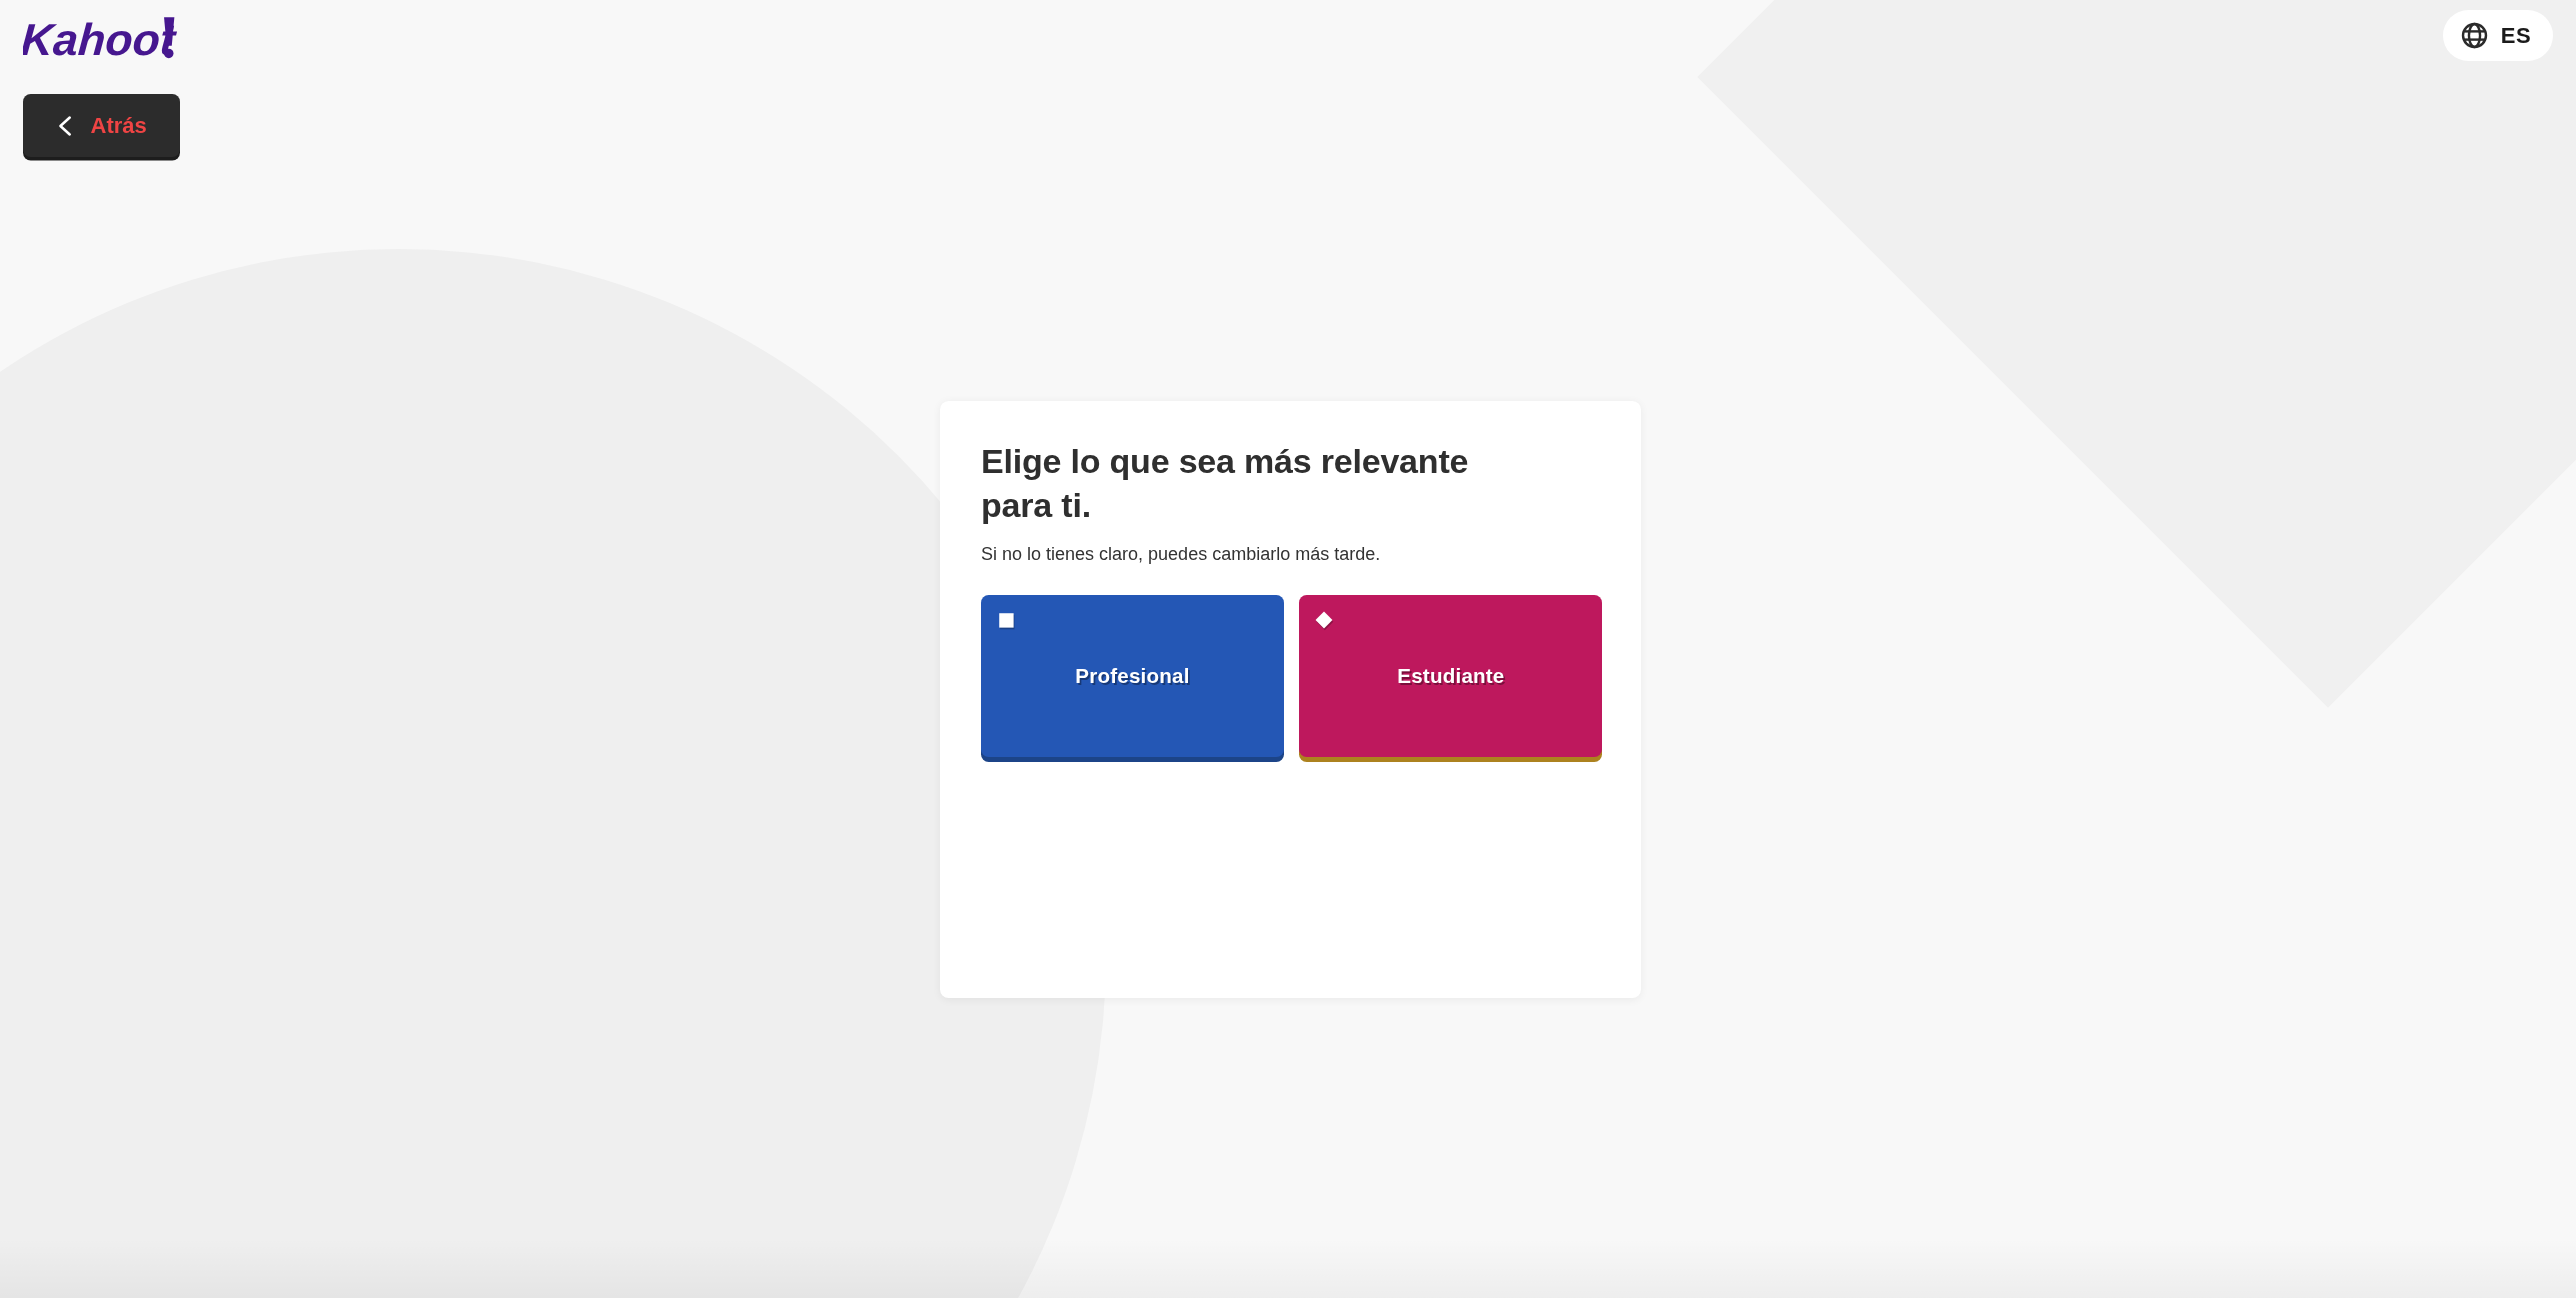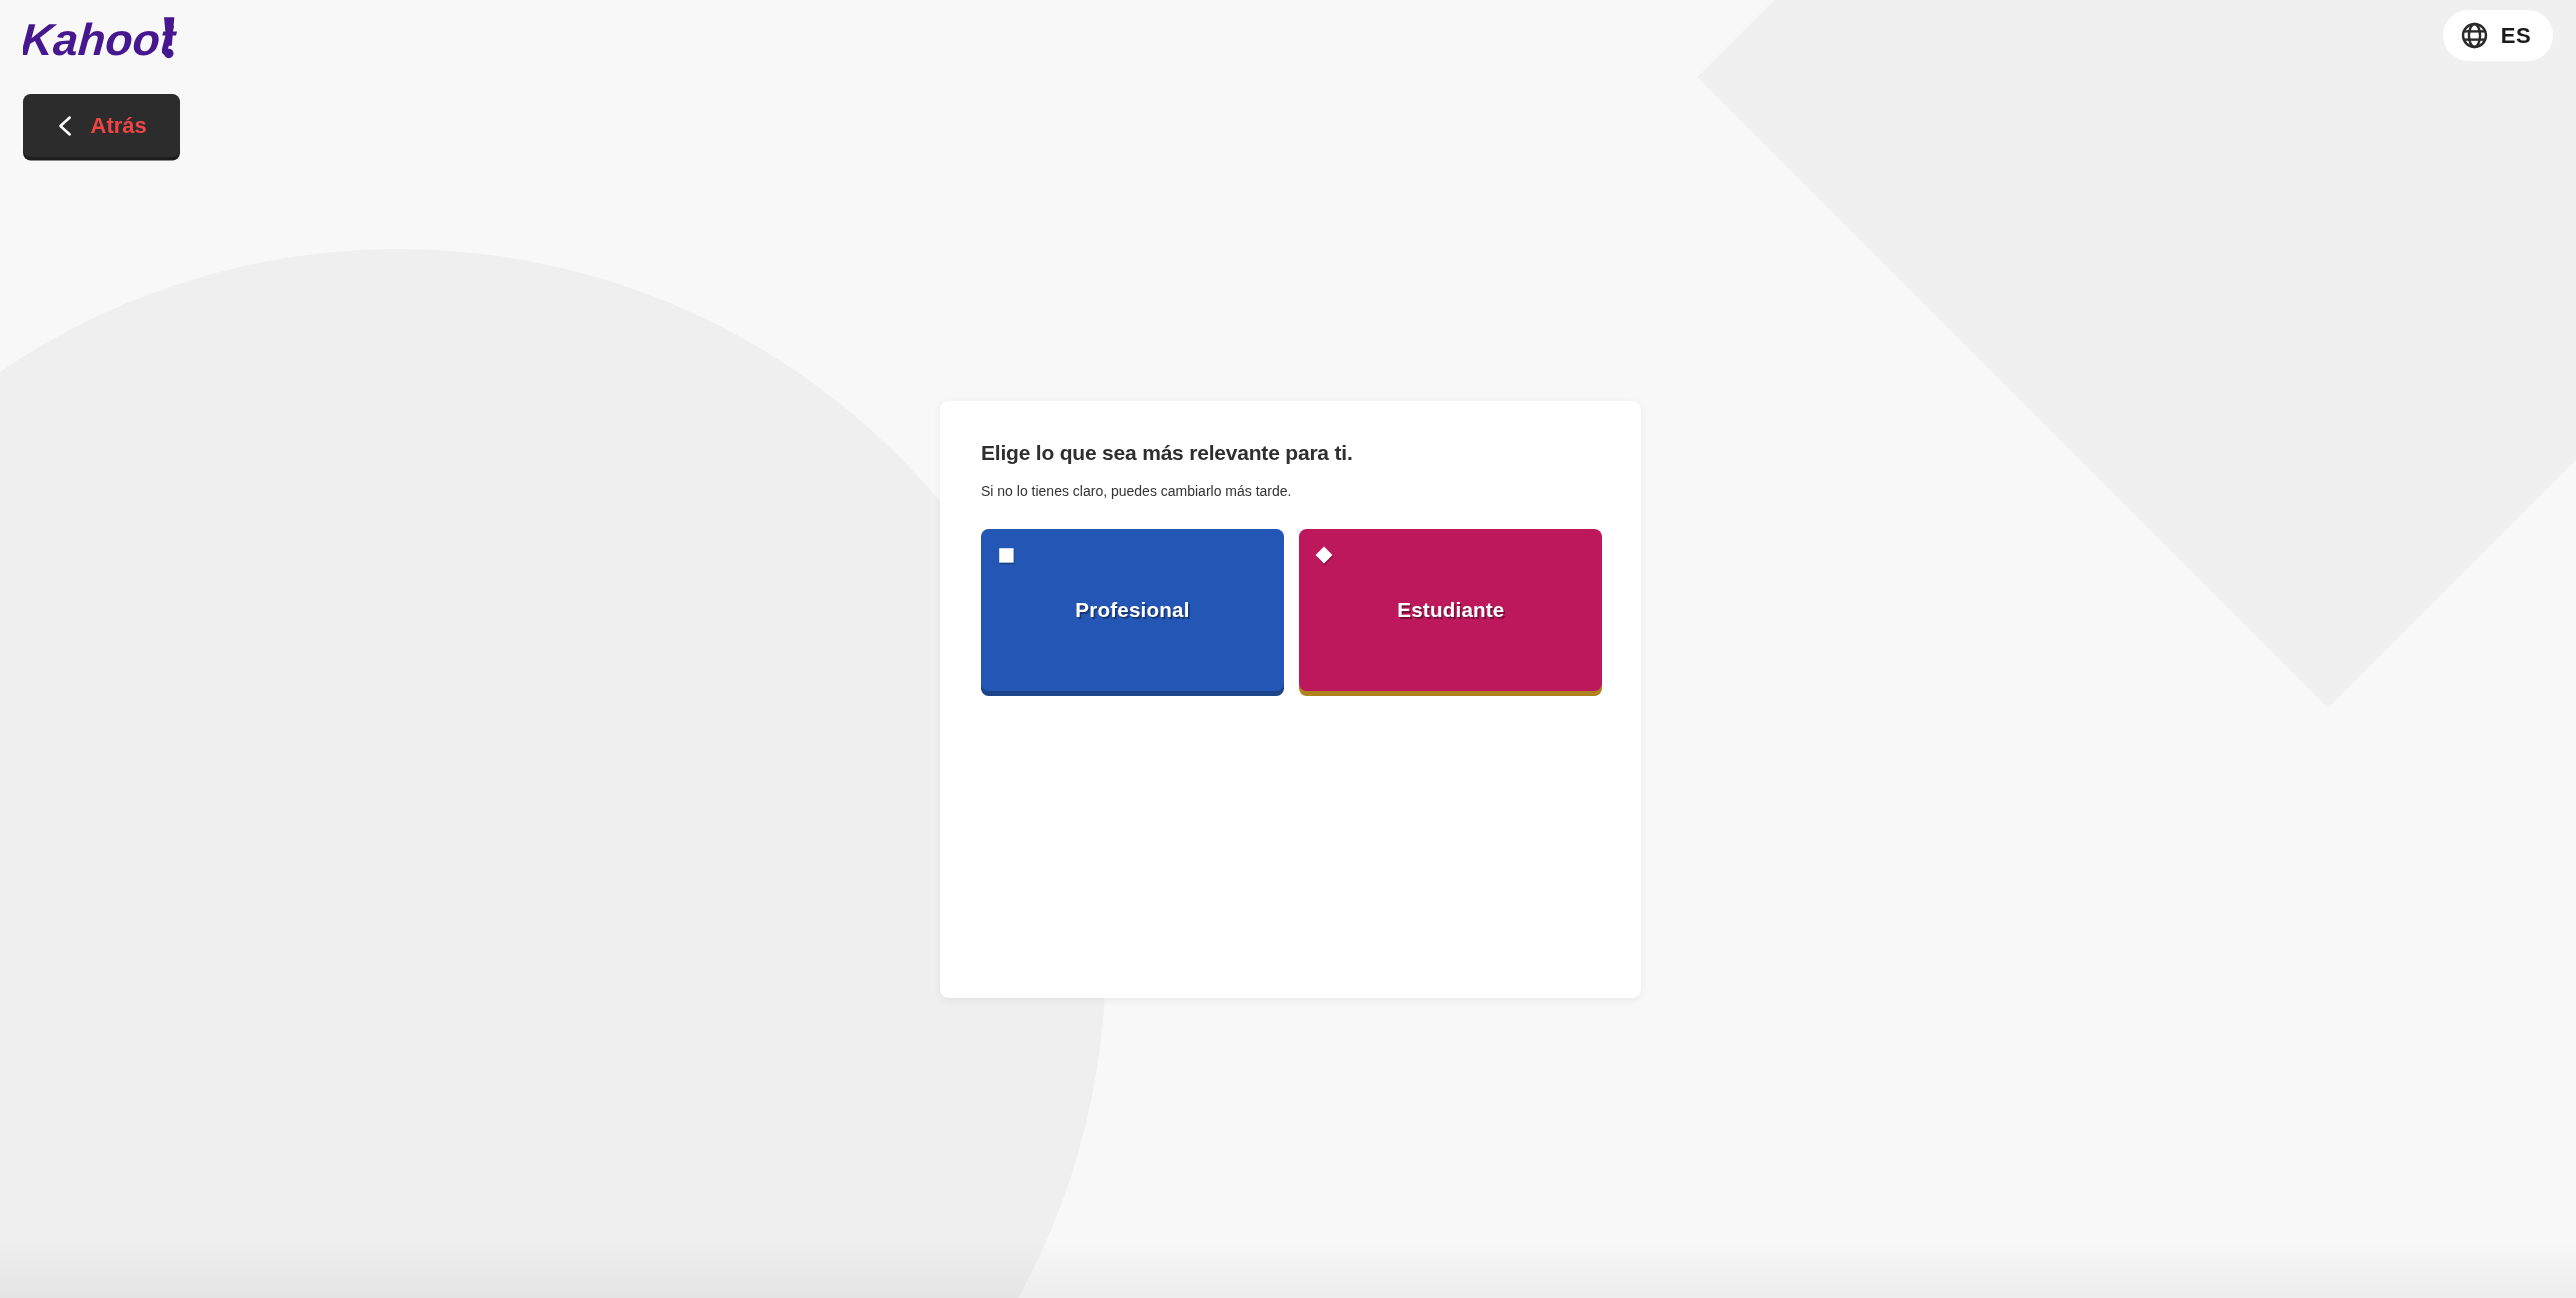--- a/index.html
+++ b/index.html
@@ -119,31 +119,31 @@
     width: 701px;
     height: 597px;
     background: #ffffff;
     border-radius: 8.6px;
     box-shadow: 0 1.7px 8.6px rgba(0,0,0,0.06);
     z-index: 3;
     padding: 39px 41px 0 41px;
   }
 
   .card-title {
-    font-size: 21px;
+    font-size: 34px;
     font-weight: bold;
     color: #2f2f2f;
     line-height: 1.28;
     letter-spacing: -0.2px;
     max-width: 566px;
   }
 
   .card-subtitle {
     margin-top: 15.4px;
-    font-size: 14px;
+    font-size: 18px;
     font-weight: normal;
     color: #333333;
     line-height: 1.35;
   }
 
   
   .tile-grid {
     margin-top: 28px;
     display: grid;
     grid-template-columns: repeat(2, 303px);

